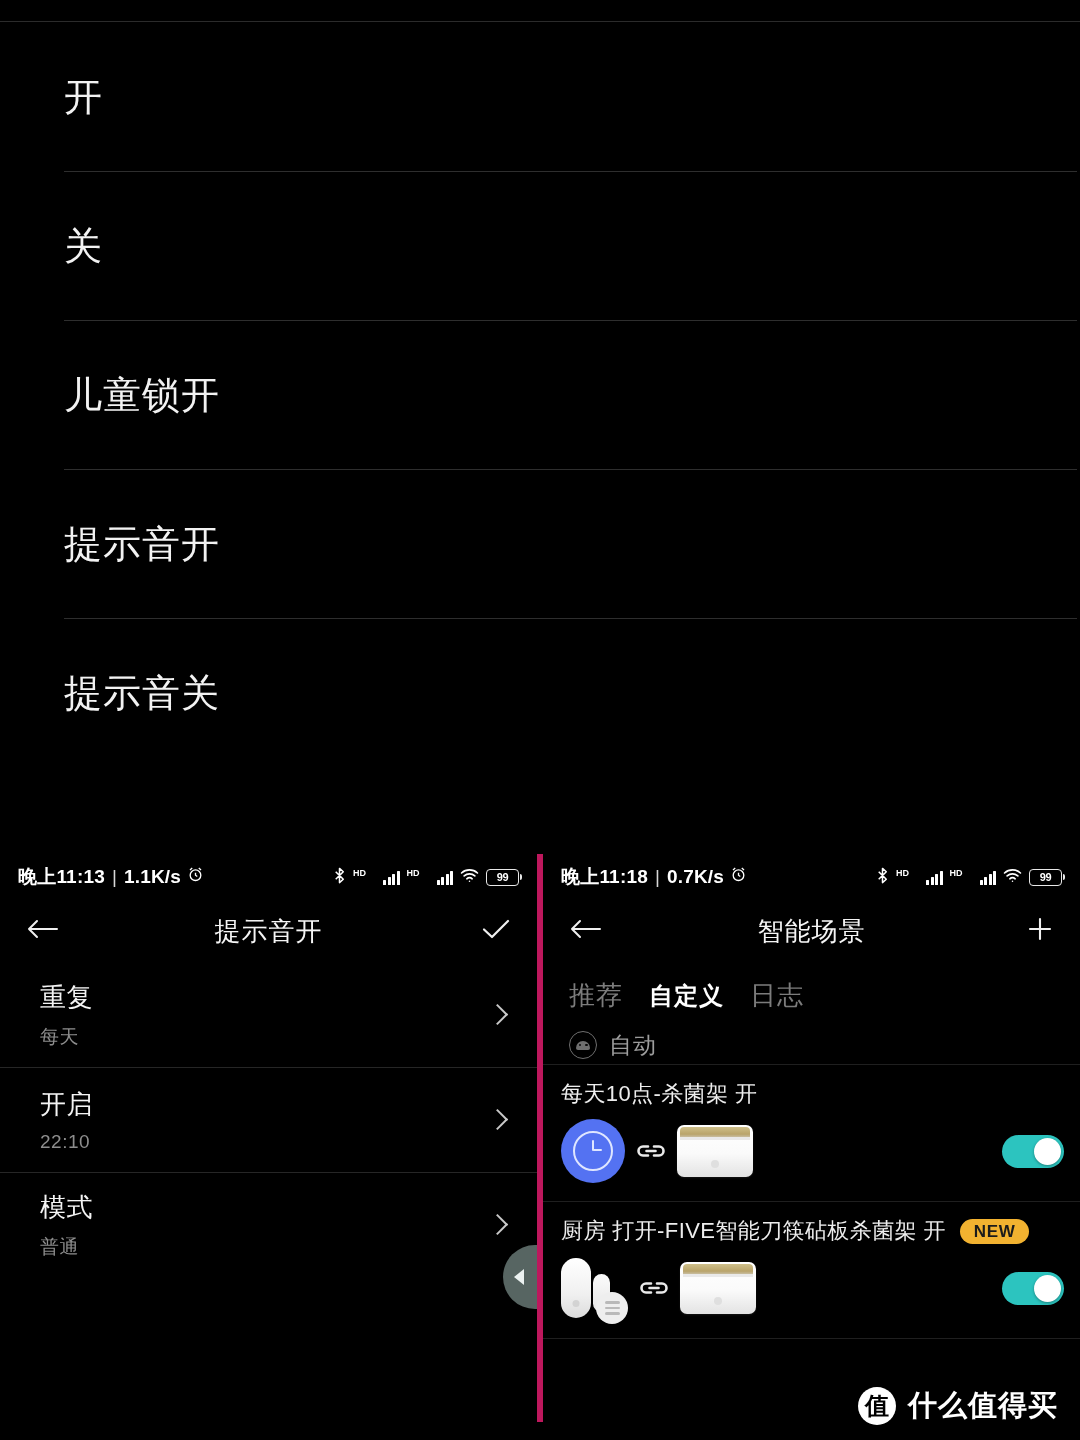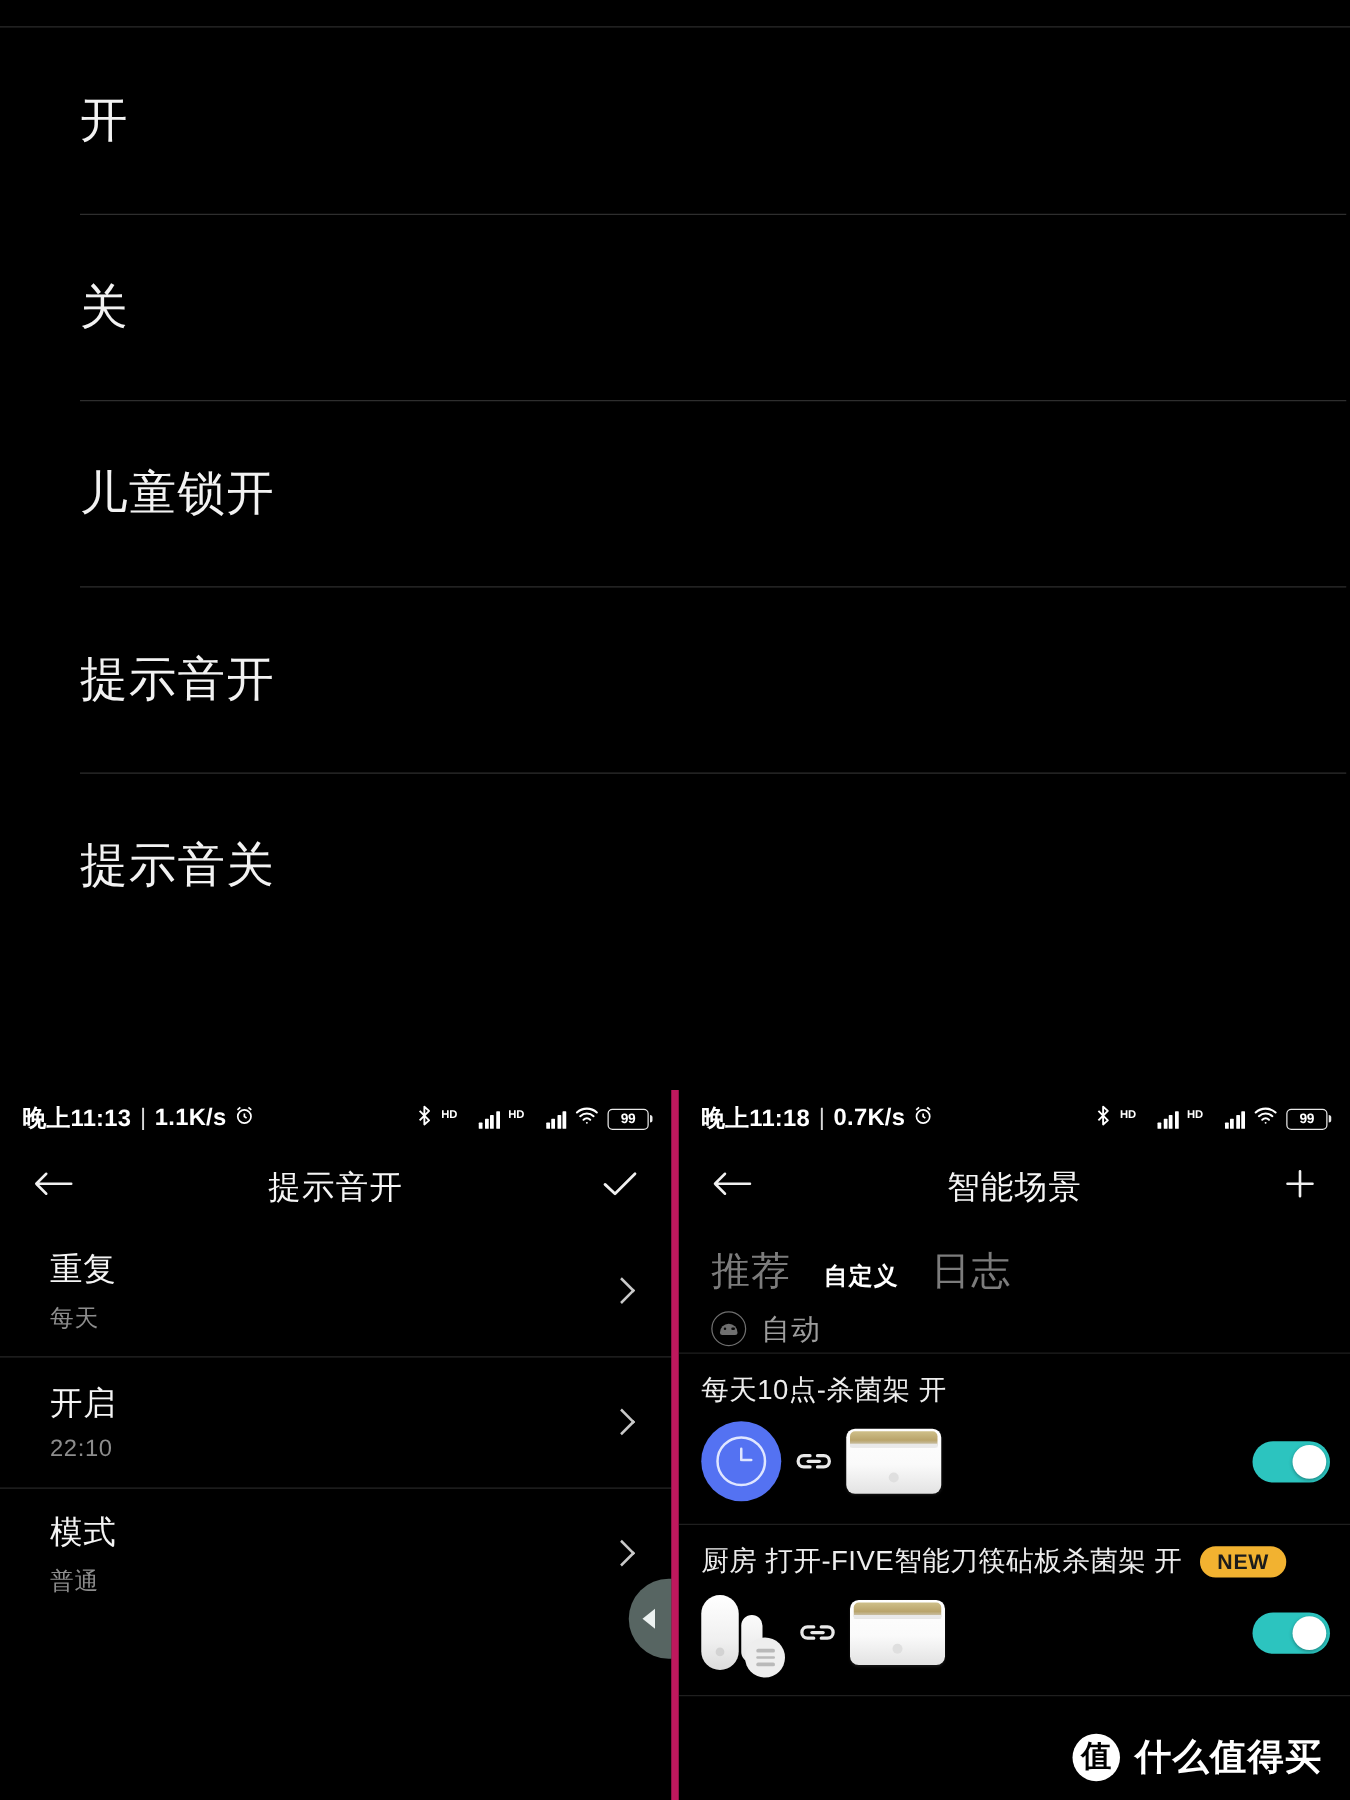--- a/index.html
+++ b/index.html
@@ -64,21 +64,21 @@
   .opt-label {
     font-size: 38px;
     letter-spacing: 1px;
     color: #f2f2f2;
     line-height: 1;
   }
 
   
   .panes {
     position: absolute;
-    left: 0; top: 872px;
+    left: 0; top: 854px;
     width: 1080px;
     height: 568px;
     display: flex;
   }
   .pane {
     width: 540px;
     height: 568px;
     position: relative;
     background: #000;
     overflow: hidden;
@@ -228,22 +228,22 @@
 
   
   .tabs {
     display: flex;
     align-items: baseline;
     gap: 26px;
     padding: 16px 0 0 26px;
     height: 58px;
     box-sizing: border-box;
   }
-  .tab { font-size: 31px; color: #7c7c7c; letter-spacing: 1px; }
-  .tab.active { color: #fff; font-weight: 700; font-size: 19px; }
+  .tab { font-size: 26px; color: #7c7c7c; letter-spacing: 1px; }
+  .tab.active { color: #fff; font-weight: 700; font-size: 24px; }
 
   .section-head {
     display: flex;
     align-items: center;
     gap: 12px;
     padding: 6px 0 0 26px;
     height: 44px;
     box-sizing: border-box;
   }
   .robot-icon {

